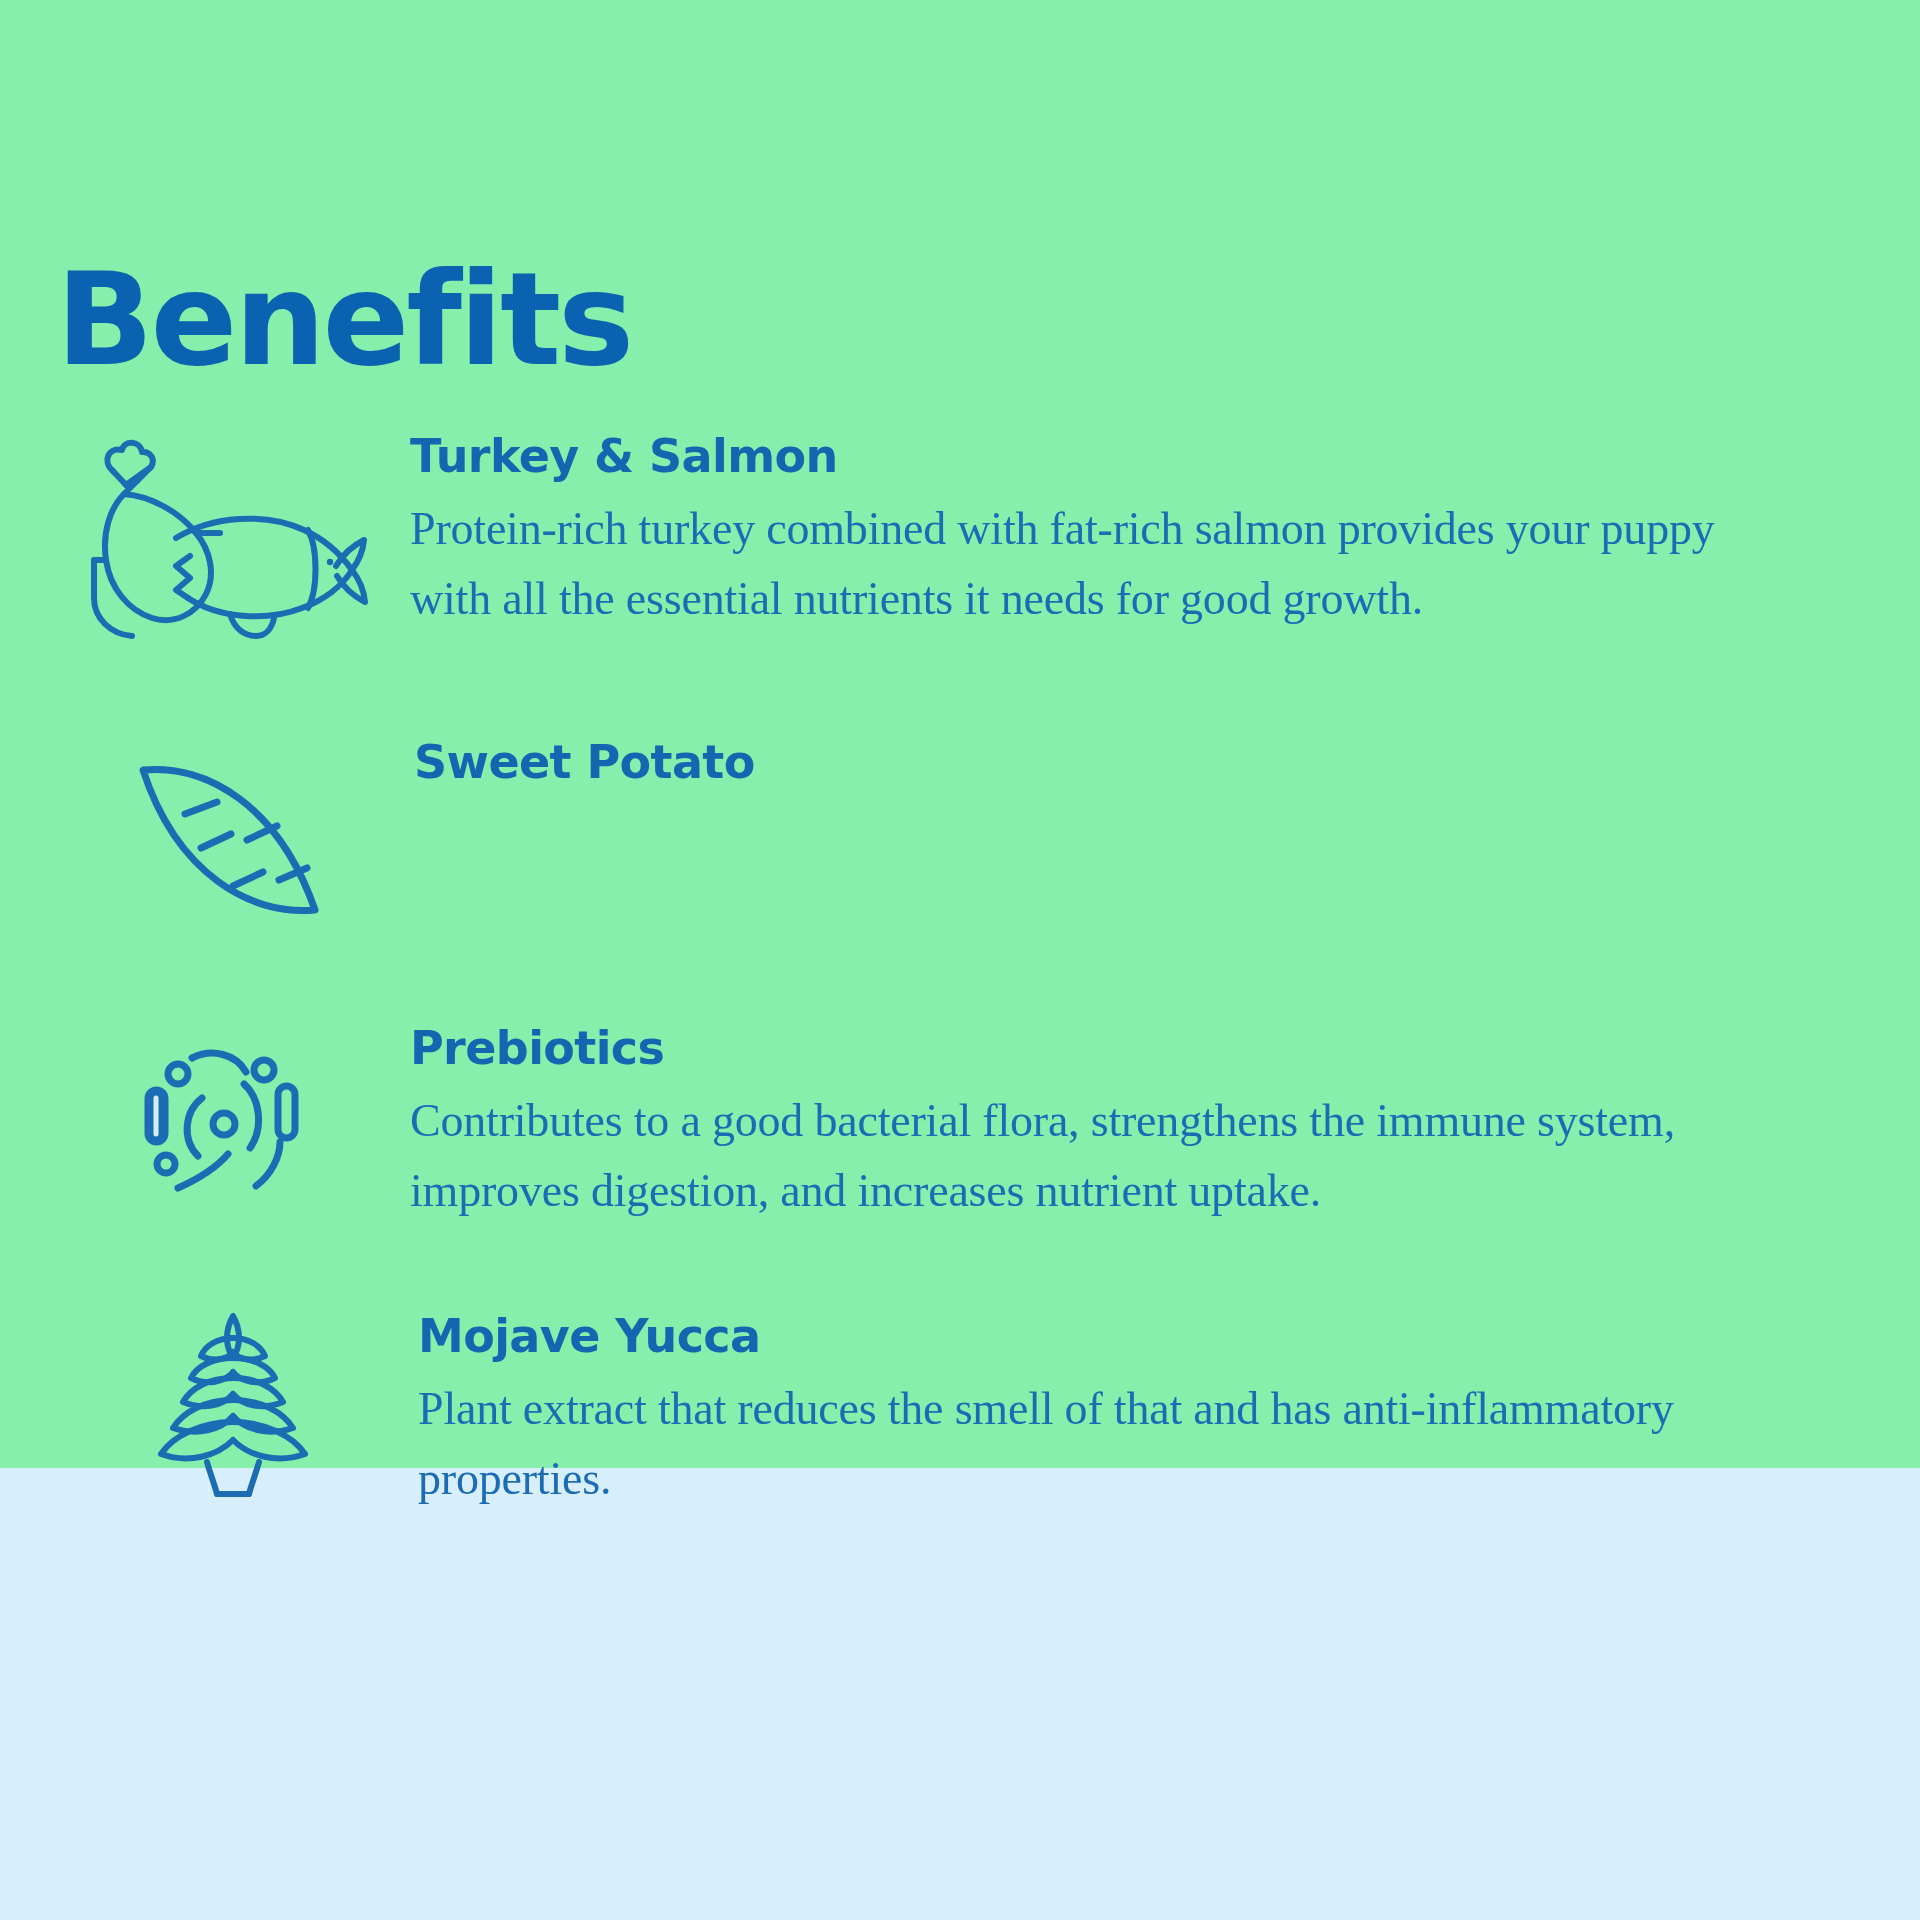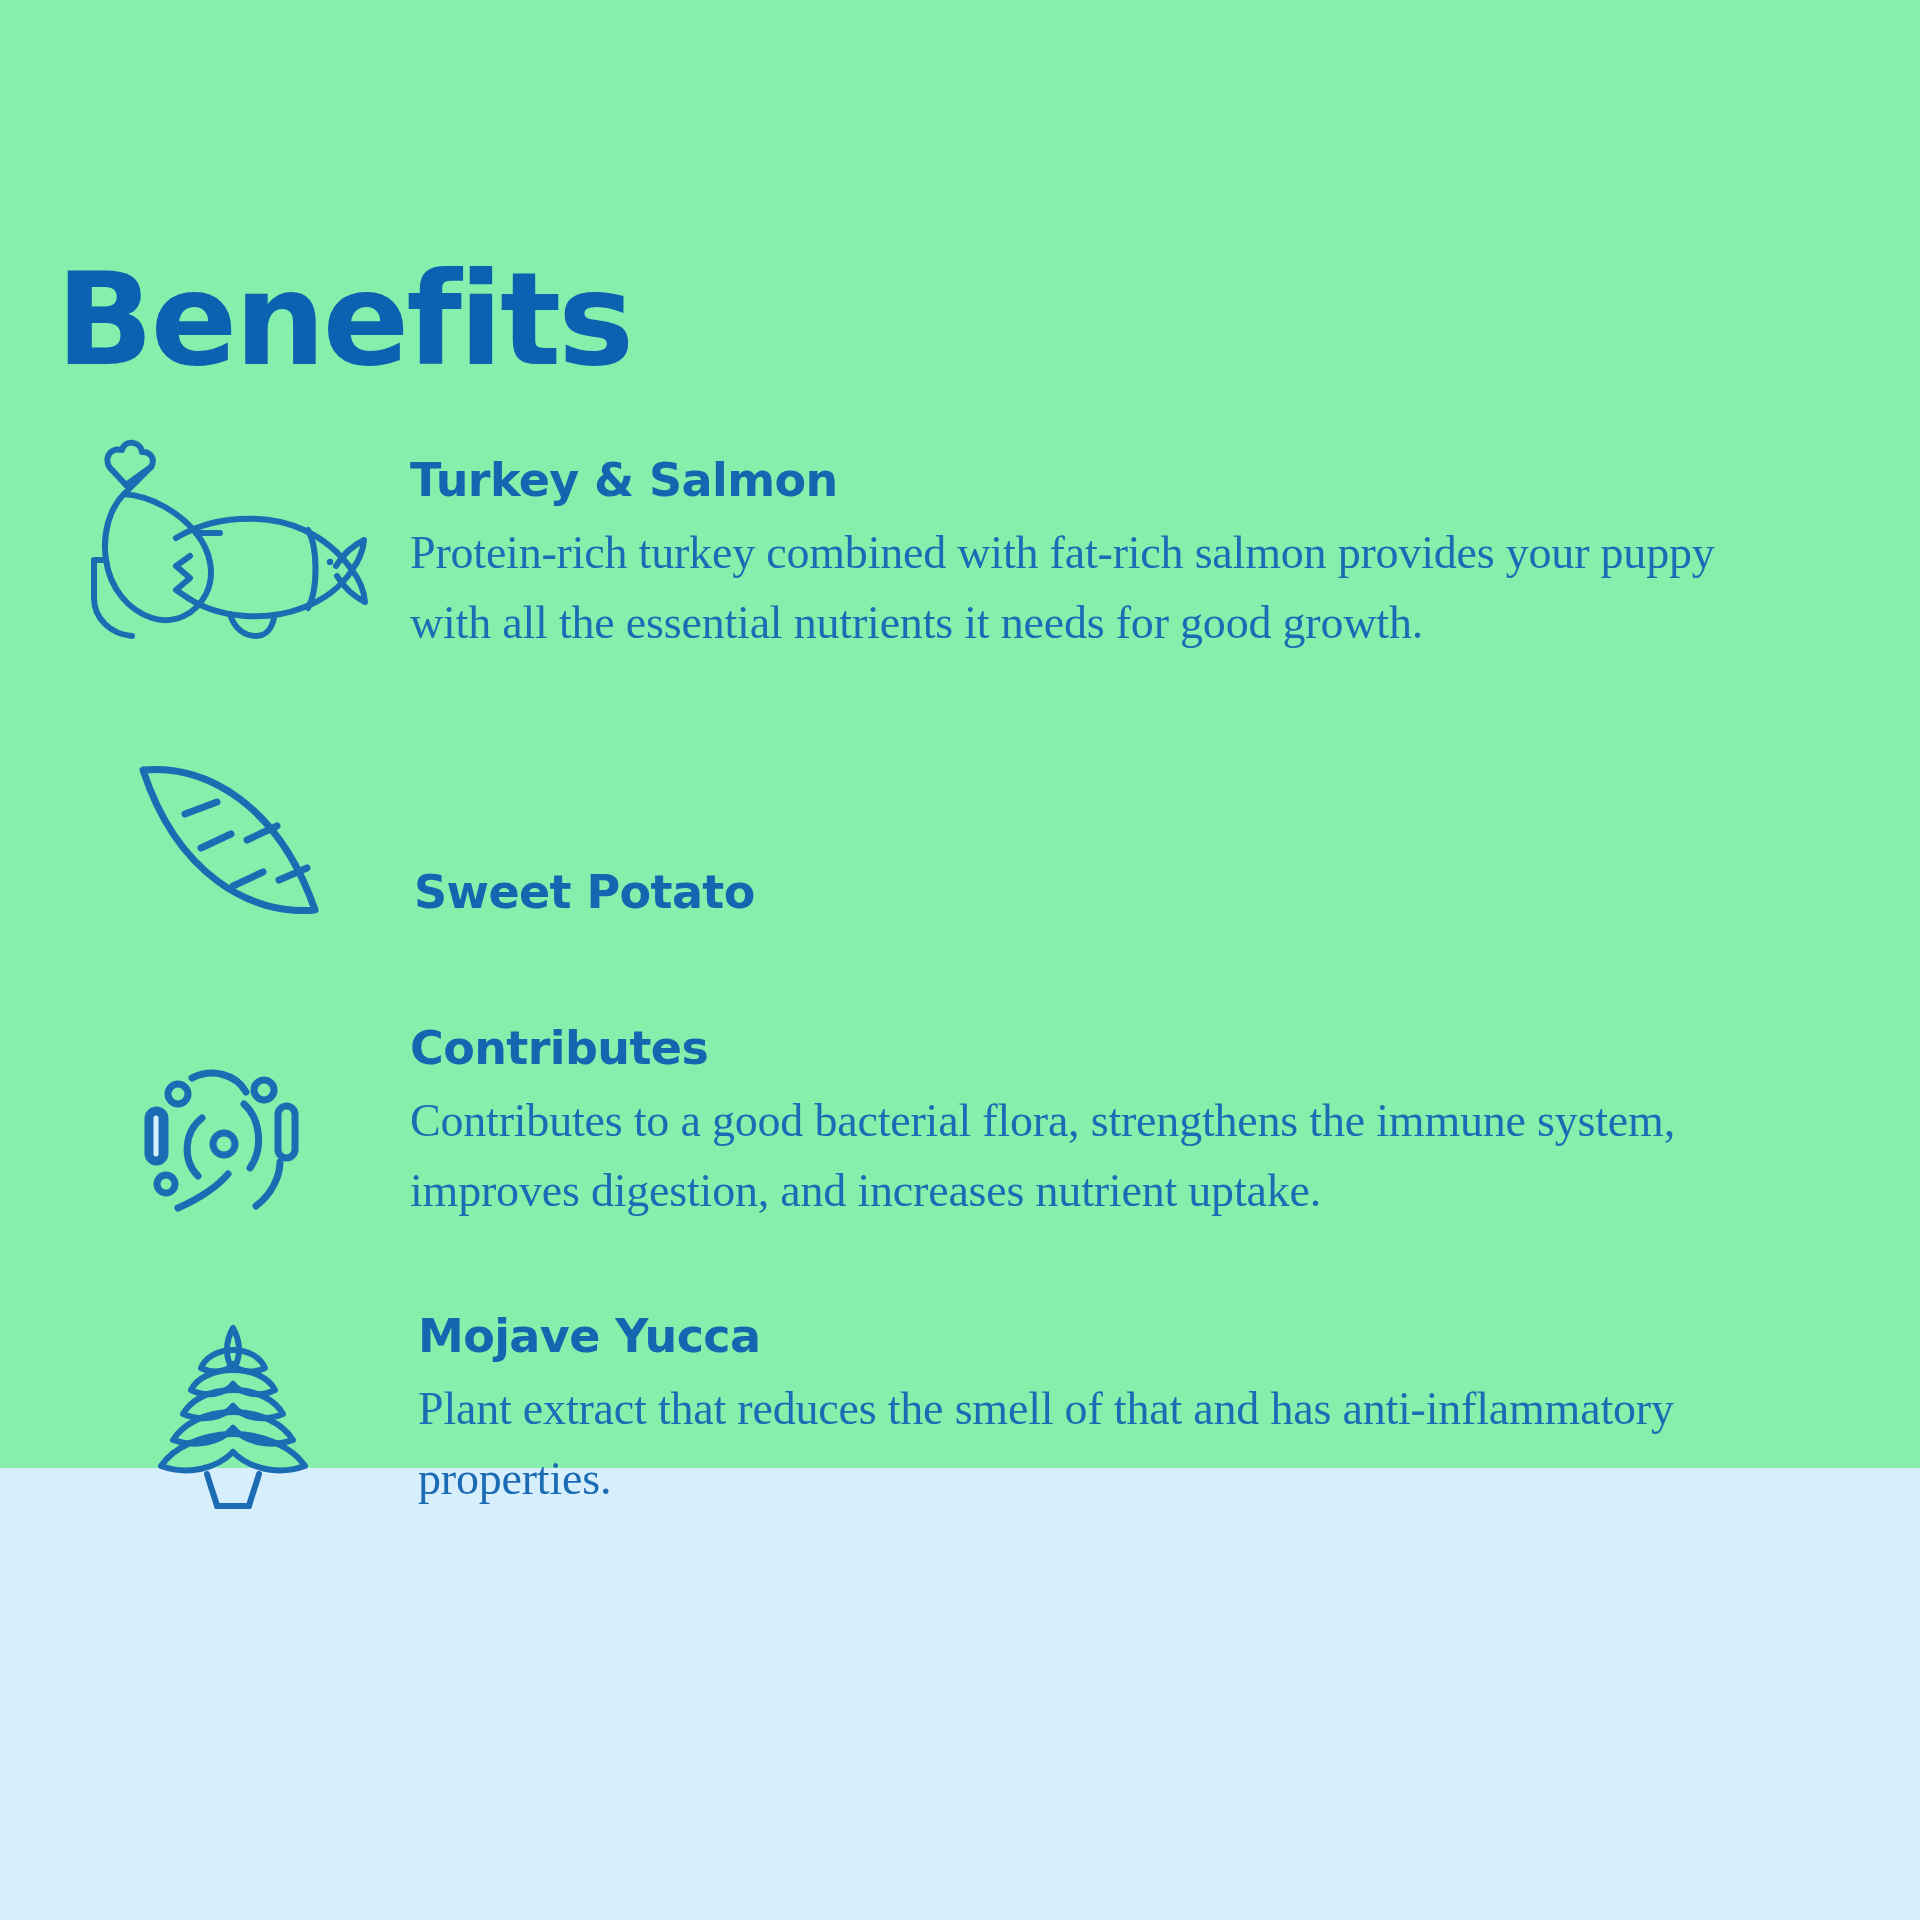--- a/index.html
+++ b/index.html
@@ -34,21 +34,21 @@
   }
   .benefit-list {
     position: absolute;
     left: 0;
     top: 430px;
     width: 1920px;
   }
   .benefit-row {
     position: relative;
     display: flex;
-    align-items: flex-end;
+    align-items: flex-start;
     width: 1920px;
     box-sizing: border-box;
     padding-left: 40px;
   }
   .benefit-icon {
     flex: 0 0 370px;
     width: 370px;
     display: flex;
     align-items: flex-start;
     justify-content: center;
@@ -178,21 +178,21 @@
           <path d="M62 62 C44 76 42 104 58 120"></path>
 
           <path d="M104 48 C120 62 124 92 110 112"></path>
 
           <path d="M38 152 C56 144 76 132 88 118"></path>
 
           <path d="M116 150 C132 138 140 120 140 106"></path>
         </svg>
       </div>
       <div class="benefit-text">
-        <div class="benefit-heading">Contributes</div>
+        <div class="benefit-heading">Prebiotics</div>
         <p class="benefit-desc">Contributes to a good bacterial flora, strengthens the immune system, improves digestion, and increases nutrient uptake.</p>
       </div>
     </div>
 
     <div class="benefit-row row-3">
       <div class="benefit-icon">
         <svg width="180" height="190" viewBox="0 0 180 190" fill="none" stroke="#1c6cb4" stroke-width="6" stroke-linecap="round" stroke-linejoin="round">
 
           <path d="M90 4 C82 18 82 34 90 46 C98 34 98 18 90 4 Z"></path>
 

